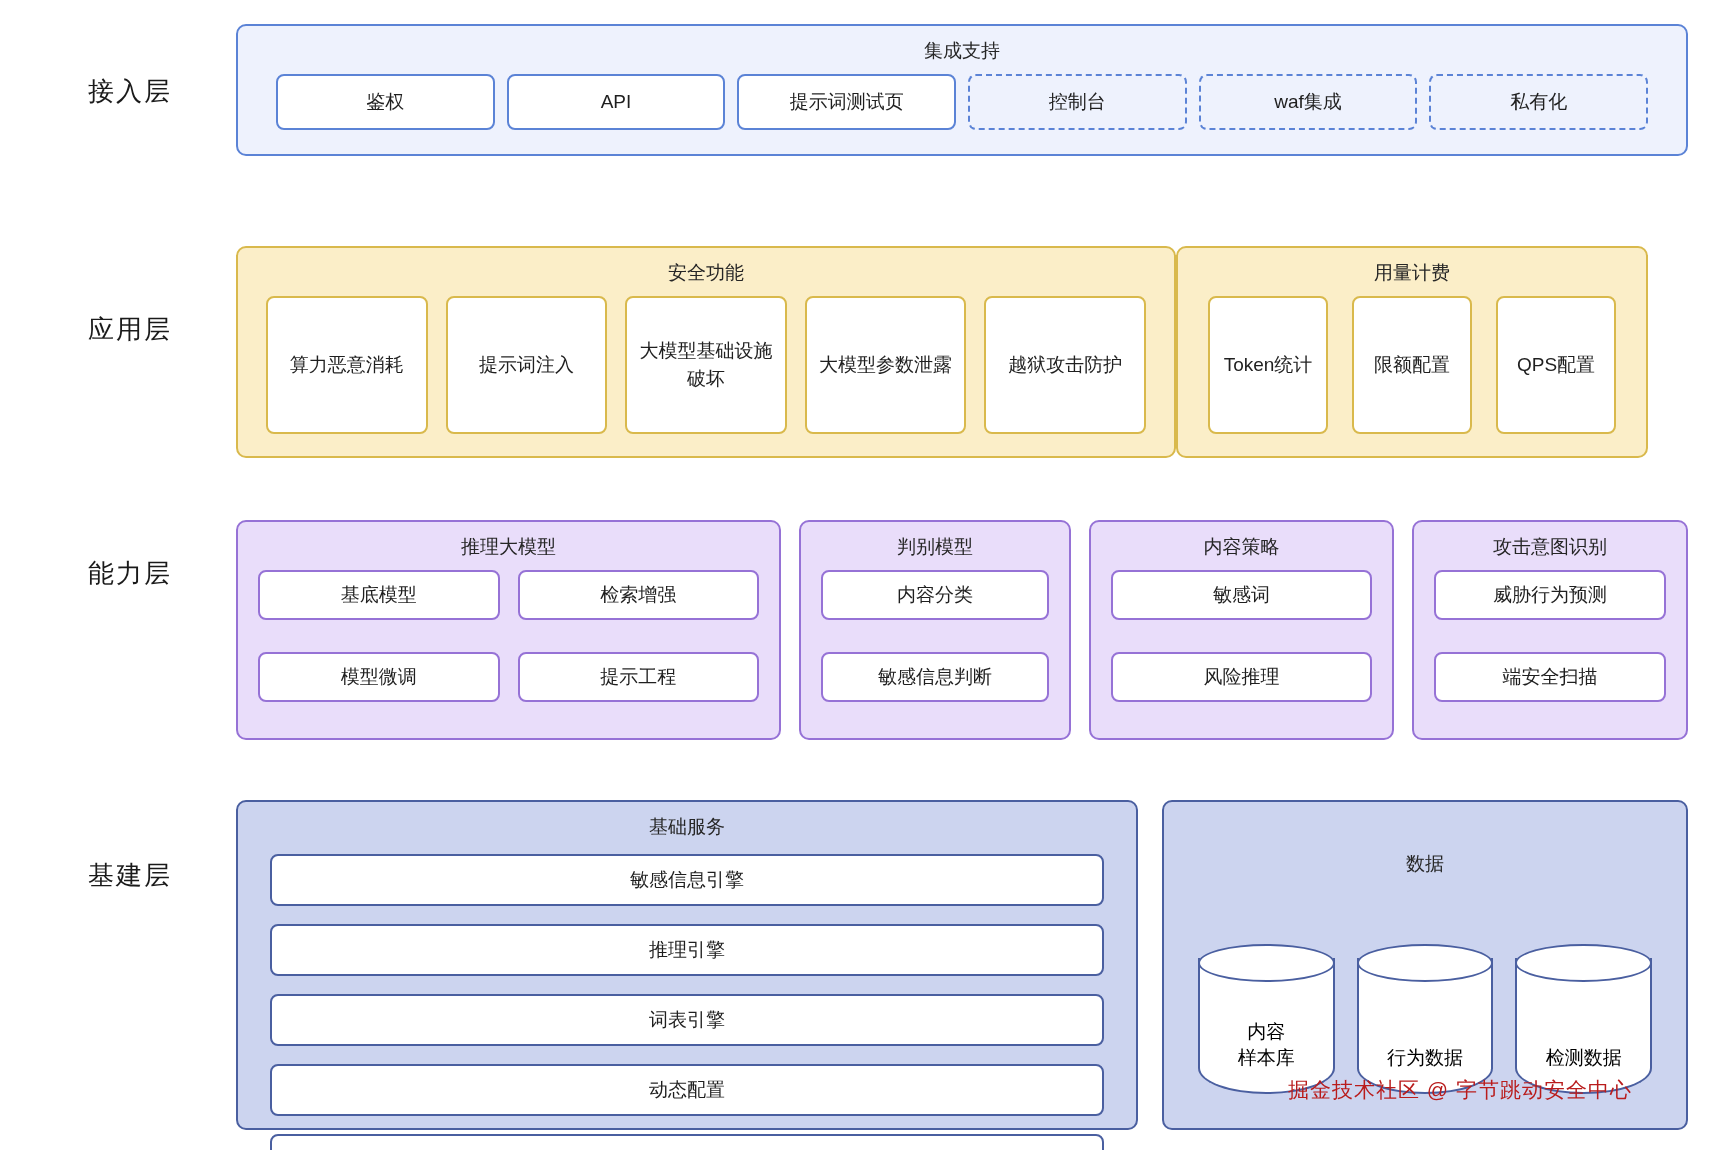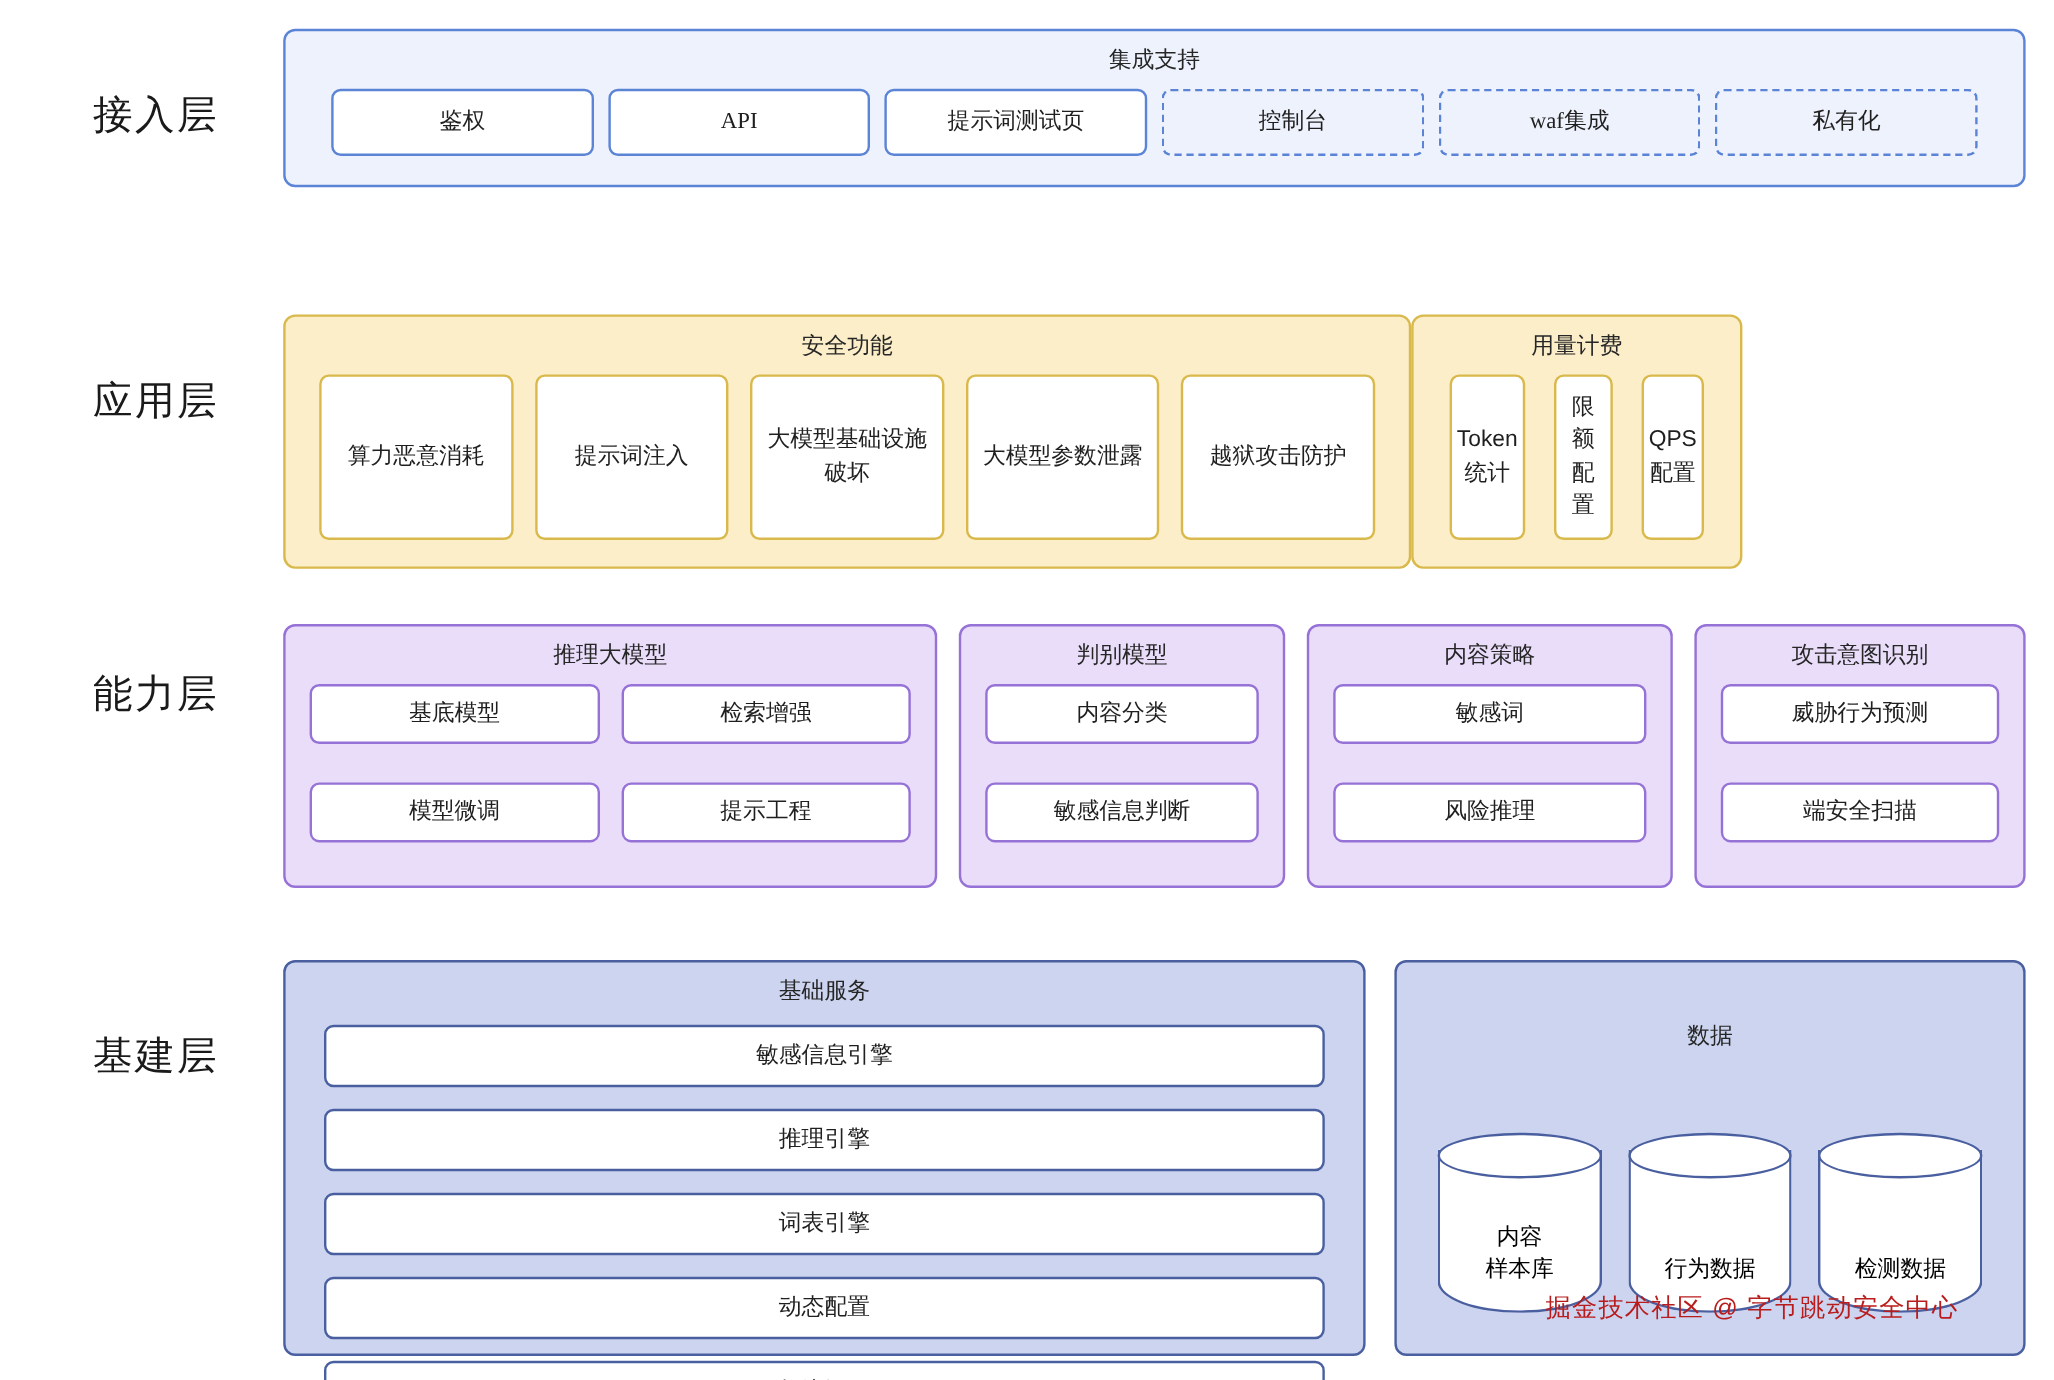--- a/index.html
+++ b/index.html
@@ -14,21 +14,21 @@
     position: relative;
     overflow: hidden;
   }
 
   .diagram { position: relative; width: 1712px; height: 1150px; }
   .layer-label {
     position: absolute;
     left: 40px;
     width: 180px;
     text-align: center;
-    font-size: 33px;
+    font-size: 26px;
     letter-spacing: 2px;
     color: #1a1a1a;
     font-weight: 400;
   }
 
   
   .group {
     border-radius: 10px;
     border-width: 2px;
     border-style: solid;
@@ -69,26 +69,26 @@
   }
 
   
   #access-group {
     position: absolute;
     left: 236px; top: 24px;
     width: 1452px; height: 132px;
     background: #eef2fd;
     border-color: #5b83d6;
   }
-  #access-group .group-body { gap: 12px; padding: 6px 38px 20px 38px; font-family: Liberation Serif, serif; }
+  #access-group .group-body { gap: 12px; padding: 6px 38px 20px 38px; }
   .chip-access { border-color: #5b83d6; height: 56px; }
   .chip-dashed { border-style: dashed; background: #eef2fd; }
 
   
-  #app-row { position: absolute; left: 236px; top: 262px; width: 1216px; height: 212px; display: flex; }
+  #app-row { position: absolute; left: 236px; top: 246px; width: 1412px; height: 212px; display: flex; }
   .group-yellow { background: #fbeec8; border-color: #d9b94c; }
   .group-yellow > .group-body { gap: 18px; padding: 6px 28px 22px 28px; }
   .chip-yellow { border-color: #d9b94c; }
   #security-group { width: 940px; }
   #billing-group { flex: 1; }
   #billing-group .group-body { gap: 24px; padding: 6px 30px 22px 30px; }
 
   
   #cap-row { position: absolute; left: 236px; top: 520px; width: 1452px; height: 220px; display: flex; gap: 18px; }
   .group-purple { background: #e9ddfa; border-color: #9672d6; }

